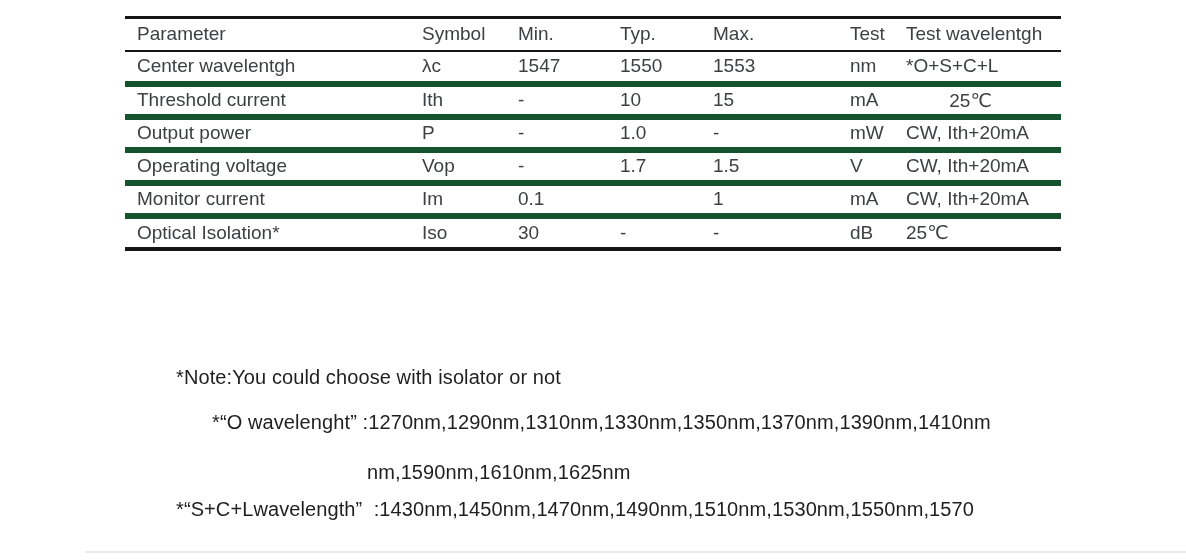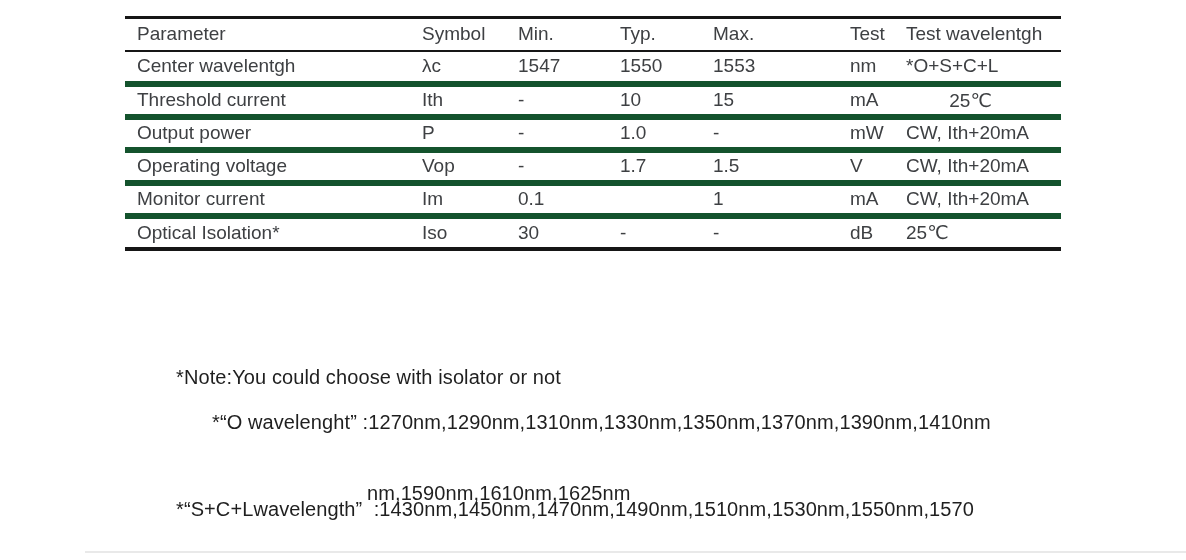--- a/index.html
+++ b/index.html
@@ -38,21 +38,21 @@
   .note {
     position: absolute;
     font-size: 20px;
     color: #1f1f1f;
     white-space: pre;
     letter-spacing: 0.1px;
   }
   .note-1 { left: 176px; top: 366px; }
   .note-2 { left: 164px; top: 411px; margin-left: 48px; }
   .note-3a { left: 176px; top: 456px; margin-top: 42px; }
-  .note-3b { left: 367px; top: 482px; }
+  .note-3b { left: 367px; top: 461px; }
 
   .bottom-rule {
     position: absolute;
     left: 85px; right: 0; top: 551px;
     height: 2px;
     background: #e9e9e9;
   }
 </style>
 </head>
 <body>

